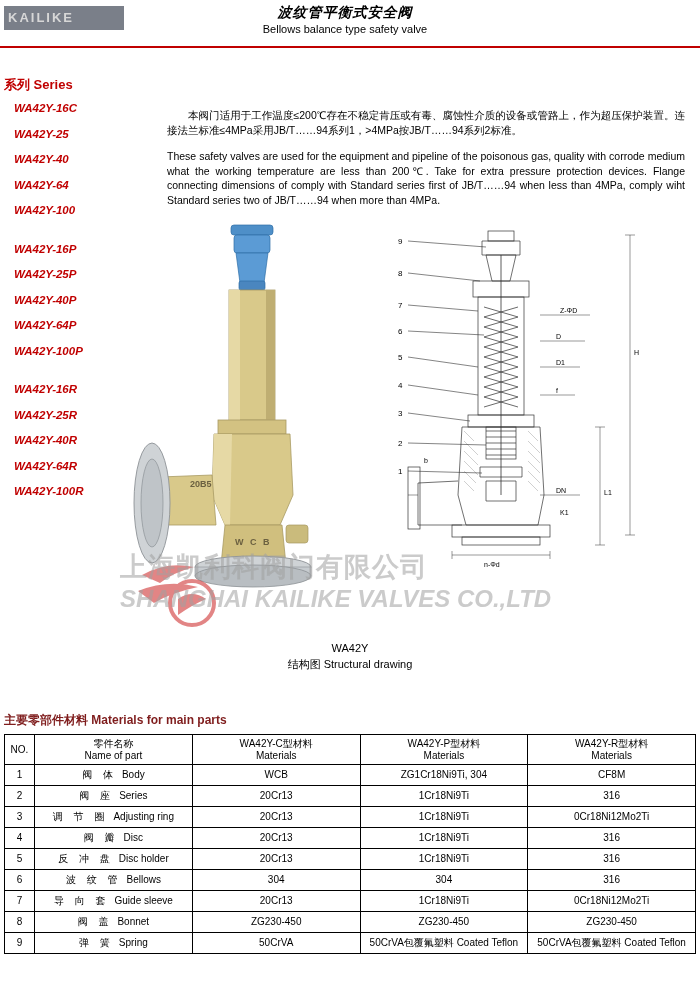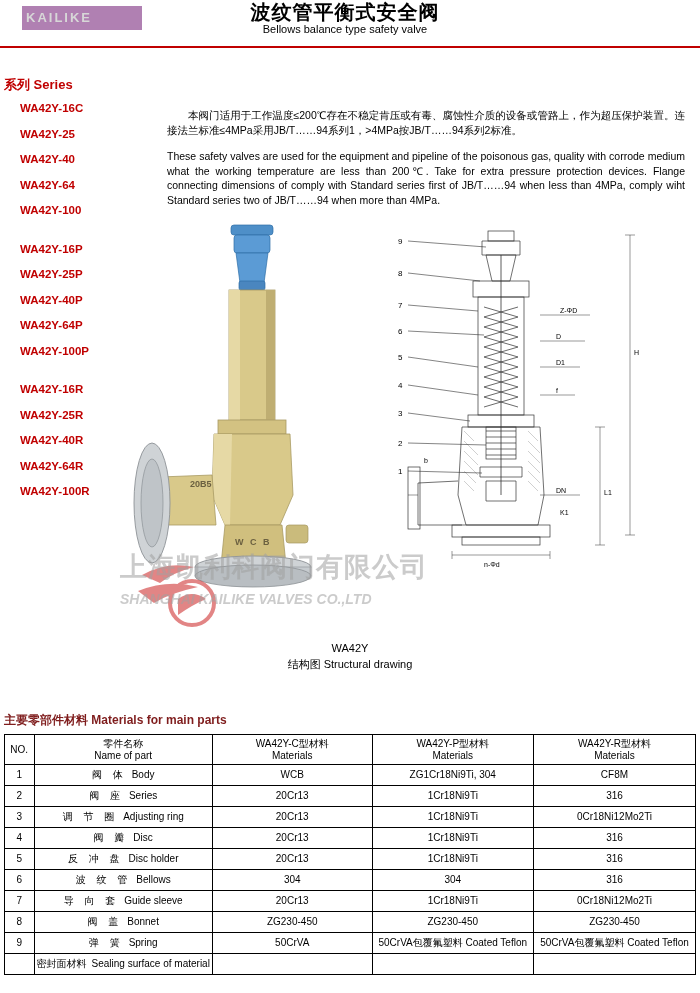--- a/index.html
+++ b/index.html
@@ -19,38 +19,39 @@
     position: relative;
     height: 48px;
     border-bottom: 2px solid #c00000;
     padding-top: 2px;
   }
   .header-titles {
     text-align: center;
     padding-right: 10px;
   }
   .header-cn {
-    font-size: 20px;
+    font-size: 14px;
     font-weight: bold;
     color: #000;
     letter-spacing: 1px;
     line-height: 20px;
+    font-style: italic;
   }
   .header-en {
     font-size: 11px;
     color: #000;
     line-height: 15px;
   }
   .header-logo {
     position: absolute;
-    left: 22px;
+    left: 4px;
     top: 6px;
     width: 120px;
     height: 24px;
-    background: #701a75;
+    background: #0f172a;
     opacity: 0.55;
   }
   .header-logo-text {
     font-size: 13px;
     font-weight: bold;
     color: #b8b8b8;
     line-height: 24px;
     padding-left: 4px;
     letter-spacing: 2px;
   }
@@ -59,23 +60,24 @@
   .series-title {
     position: absolute;
     left: 4px;
     top: 76px;
     font-size: 13px;
     font-weight: bold;
     color: #c00000;
   }
   .series-list {
     position: absolute;
-    left: 20px;
+    left: 14px;
     top: 96px;
     width: 150px;
+    font-style: italic;
   }
   .series-item {
     font-size: 11.5px;
     font-weight: bold;
     color: #c00000;
     line-height: 25.5px;
   }
   .series-gap { height: 13px; }
 
   
@@ -111,21 +113,21 @@
     pointer-events: none;
   }
   .wm-line1 {
     font-size: 27px;
     font-weight: bold;
     color: rgba(160,160,160,0.55);
     line-height: 34px;
     letter-spacing: 1px;
   }
   .wm-line2 {
-    font-size: 14px;
+    font-size: 24px;
     font-weight: bold;
     font-style: italic;
     color: rgba(160,160,160,0.55);
     line-height: 30px;
   }
   .wm-logo {
     position: absolute;
     left: 130px;
     top: 360px;
     width: 110px;
@@ -455,21 +457,14 @@
       <td>ZG230-450</td>
       <td>ZG230-450</td>
     </tr>
     <tr>
       <td>9</td>
       <td class="name-cell"><span class="name-cn">弹  簧</span><span class="name-en">Spring</span></td>
       <td>50CrVA</td>
       <td>50CrVA包覆氟塑料 Coated Teflon</td>
       <td>50CrVA包覆氟塑料 Coated Teflon</td>
     </tr>
-    <tr class="last-row">
-      <td></td>
-      <td class="name-cell"><span>密封面材料</span><span class="name-en">Sealing surface of material</span></td>
-      <td></td>
-      <td></td>
-      <td></td>
-    </tr>
   </tbody>
 </table>
 
 </body></html>

